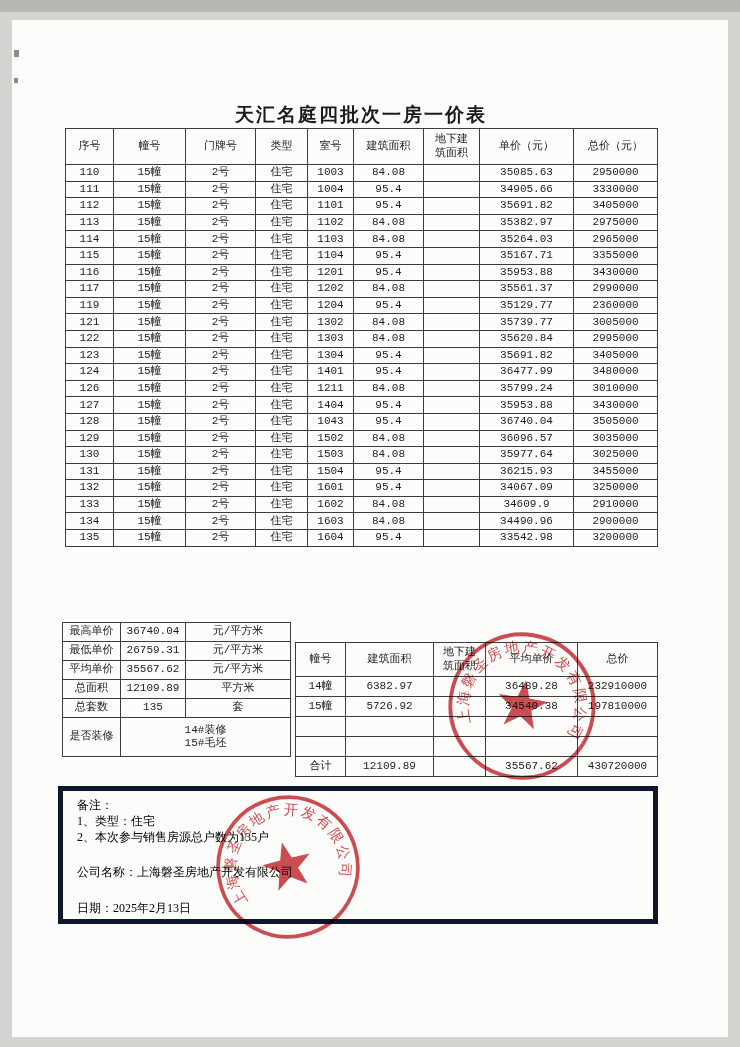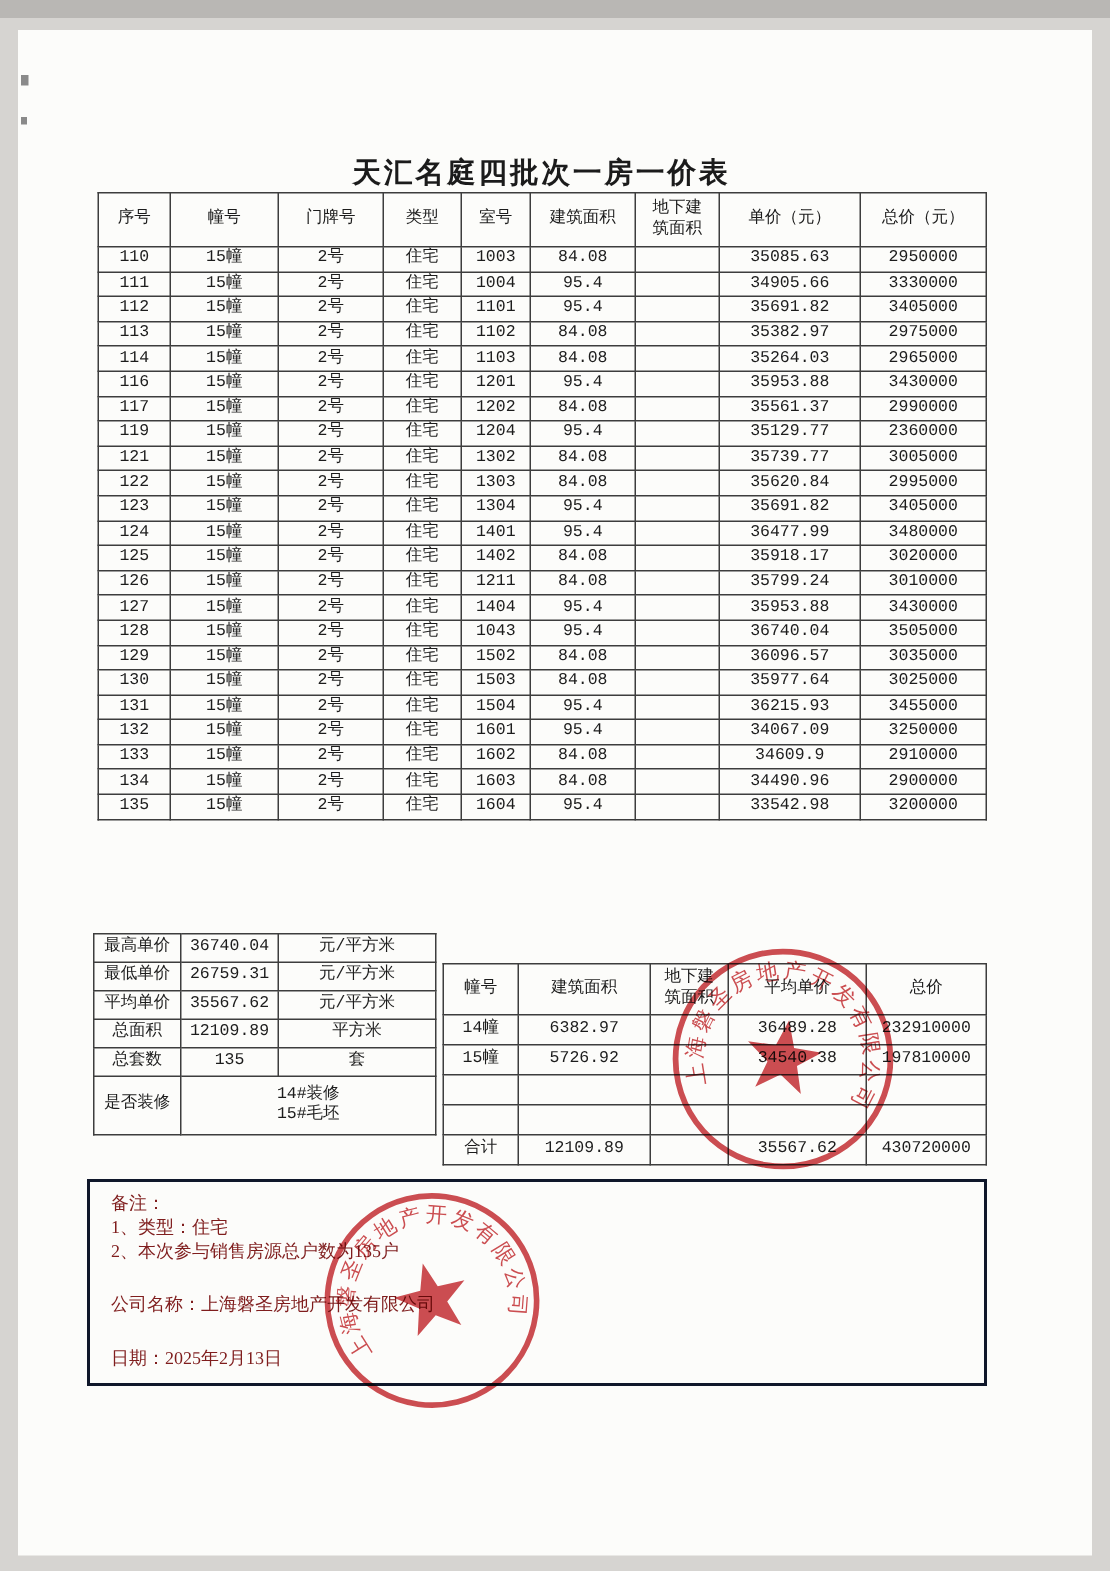--- a/index.html
+++ b/index.html
@@ -25,21 +25,21 @@
 
   .sum-left { left:50px; top:602px; width:228px; }
   .sum-left td { height:19px; }
   .sum-left tr:last-child td { height:39px; }
 
   .sum-right { left:283px; top:622px; width:362px; }
   .sum-right th { height:34px; }
   .sum-right td { height:20px; }
 
   .notes { position:absolute; left:46px; top:766px; width:600px; height:138px;
-           border:2px solid #0f172a; padding:6px 0 0 14px; font-size:12px; color:#7f1d1d; }
+           border:5px solid #0f172a; padding:6px 0 0 14px; font-size:12px; color:#000000; }
   .notes p { line-height:16px; }
   .notes .company { margin-top:19px; }
   .notes .date { margin-top:20px; }
 
   .stamp { position:absolute; color:#c3272b; opacity:.82; mix-blend-mode:multiply; }
   .stamp-top { left:433px; top:609px; width:154px; height:154px; transform:rotate(9deg); }
   .stamp-bottom { left:201px; top:772px; width:150px; height:150px; transform:rotate(-14deg); }
 </style>
 </head>
 <body>
@@ -127,20 +127,31 @@
             <td>15幢</td>
             <td>2号</td>
             <td>住宅</td>
             <td>1103</td>
             <td>84.08</td>
             <td></td>
             <td>35264.03</td>
             <td>2965000</td>
           </tr>
           <tr>
+            <td>115</td>
+            <td>15幢</td>
+            <td>2号</td>
+            <td>住宅</td>
+            <td>1104</td>
+            <td>95.4</td>
+            <td></td>
+            <td>35167.71</td>
+            <td>3355000</td>
+          </tr>
+          <tr>
             <td>116</td>
             <td>15幢</td>
             <td>2号</td>
             <td>住宅</td>
             <td>1201</td>
             <td>95.4</td>
             <td></td>
             <td>35953.88</td>
             <td>3430000</td>
           </tr>
@@ -202,31 +213,20 @@
           <tr>
             <td>124</td>
             <td>15幢</td>
             <td>2号</td>
             <td>住宅</td>
             <td>1401</td>
             <td>95.4</td>
             <td></td>
             <td>36477.99</td>
             <td>3480000</td>
-          </tr>
-          <tr>
-            <td>125</td>
-            <td>15幢</td>
-            <td>2号</td>
-            <td>住宅</td>
-            <td>1402</td>
-            <td>84.08</td>
-            <td></td>
-            <td>35918.17</td>
-            <td>3020000</td>
           </tr>
           <tr>
             <td>126</td>
             <td>15幢</td>
             <td>2号</td>
             <td>住宅</td>
             <td>1211</td>
             <td>84.08</td>
             <td></td>
             <td>35799.24</td>

